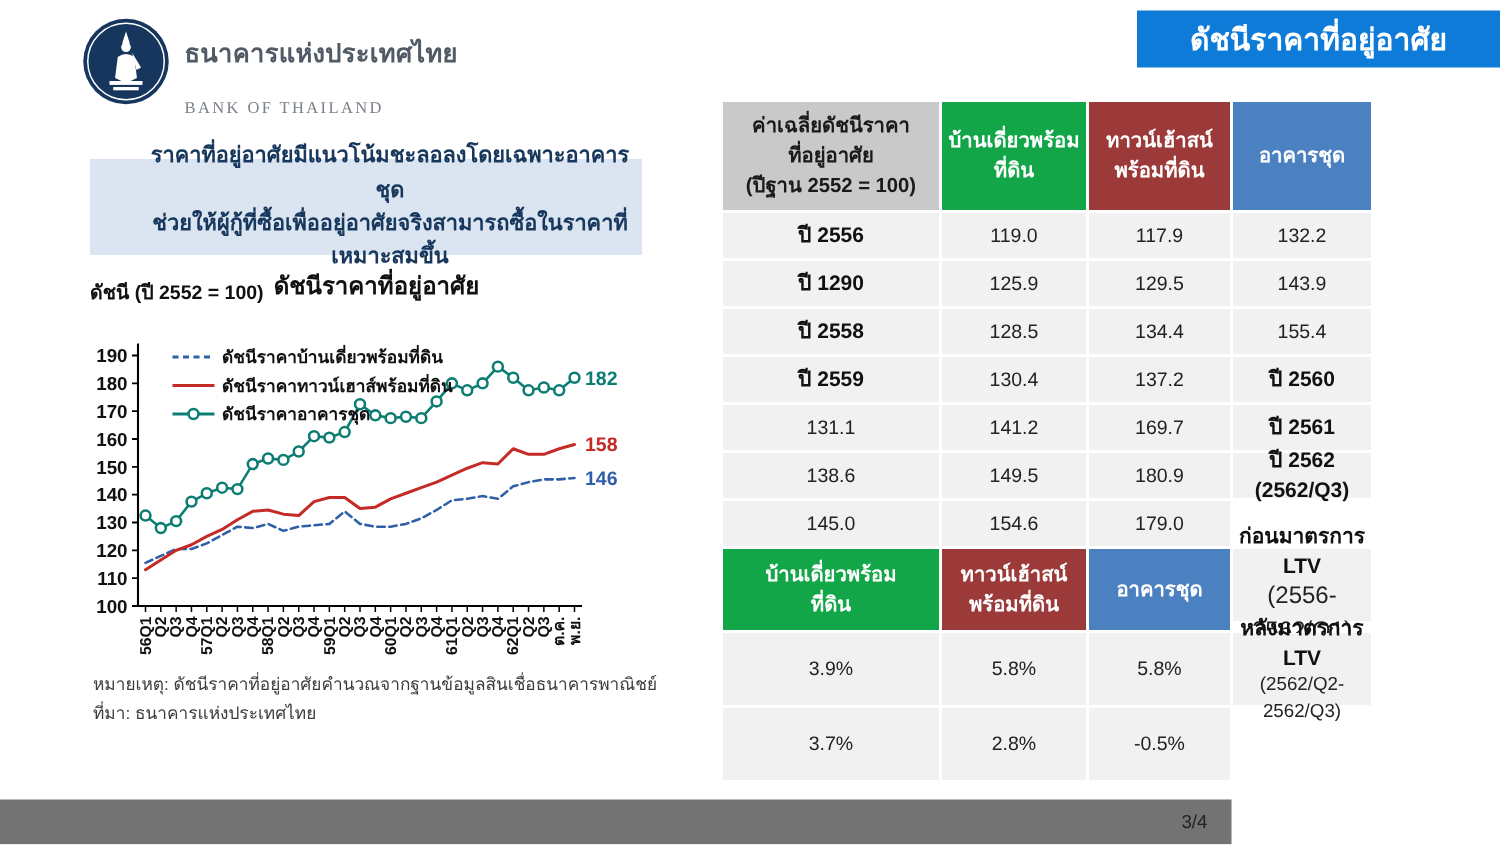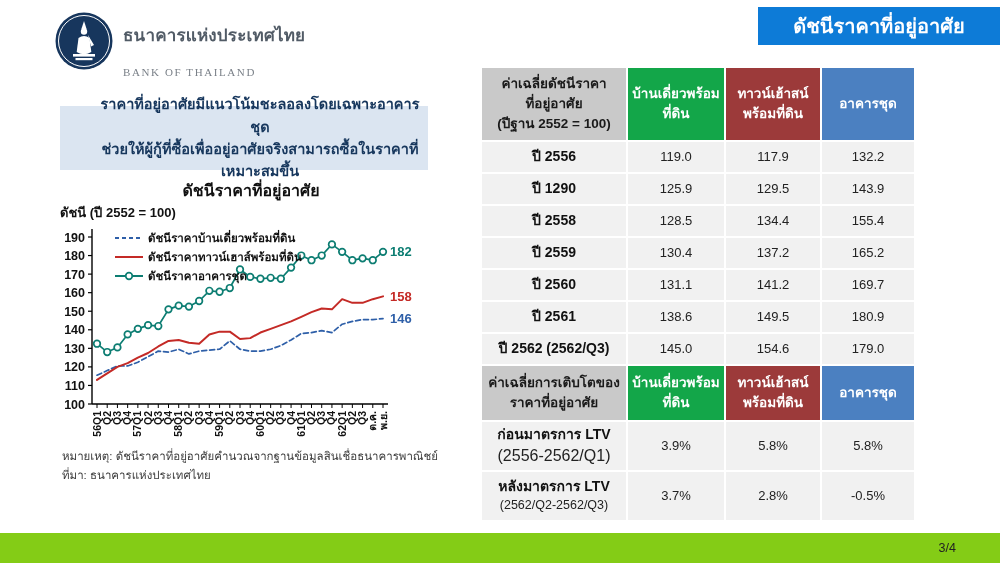--- a/index.html
+++ b/index.html
@@ -15,40 +15,40 @@
   .title-bar { position:absolute; left:758px; top:7px; width:242px; height:38px; background:#0d7bd7;
                display:flex; align-items:center; justify-content:center; }
   .title-bar span { color:#fff; font-size:20px; font-weight:bold; }
 
   
   .callout { position:absolute; left:60px; top:106px; width:368px; height:64px; background:#dbe5f1;
              display:flex; flex-direction:column; align-items:center; justify-content:center; text-align:center;padding-left:32px; }
   .callout div { color:#17375d; font-weight:bold; font-size:14.5px; line-height:1.55; }
   .chart-title { position:absolute; left:60px; top:178px; width:382px; text-align:center;
                  font-size:16px; font-weight:bold; color:#111; }
-  .axis-caption { position:absolute; left:60px; top:202px; font-size:13px; font-weight:bold; color:#111; }
+  .axis-caption { position:absolute; left:60px; top:184px; font-size:13px; font-weight:bold; color:#111; }
   .chart-wrap { position:absolute; left:55px; top:215px; width:400px; height:240px; }
   .note-line { position:absolute; left:62px; font-size:11.5px; color:#3c3c3c; }
 
   
   .tbl { position:absolute; left:482px; width:430px; display:grid; grid-template-columns:144px 96px 94px 92px;
          gap:2px; background:#ffffff; }
   .cell { display:flex; flex-direction:column; align-items:center; justify-content:center; text-align:center; }
   .hcell { color:#fff; font-weight:bold; font-size:13.5px; line-height:1.45; }
   .corner { background:#c9c9c9; color:#1a1a1a; font-weight:bold; font-size:13.5px; line-height:1.5; }
   .bcell { background:#f1f1f1; font-size:13px; color:#222; line-height:1.4; }
   .blabel { font-weight:bold; font-size:14px; color:#111; }
   .tbl1 .hcell,.tbl1 .corner { height:72px; }
   .tbl1 .bcell { height:30px; }
   .tbl2 .hcell,.tbl2 .corner { height:54px; }
   .tbl2 .bcell { height:48px; }
 
   
-  .bottom-bar { position:absolute; left:0; top:533px; width:1000px; height:30px; background:#84cc16;
-                display:flex; align-items:center; justify-content:flex-end; padding-right:44px; }
+  .bottom-bar { position:absolute; left:0; top:533px; width:821px; height:30px; background:#737373;
+                display:flex; align-items:center; justify-content:flex-end; padding-right:16px; }
   .bottom-bar span { font-size:12.5px; color:#222; }
 </style>
 </head>
 <body>
 
 <div class="page">
 
   <div class="logo-circle">
     <svg viewBox="0 0 58 58" width="58" height="58">
       <circle cx="29" cy="29" r="28.5" fill="#17365d"></circle>
@@ -264,23 +264,20 @@
       <div class="cell bcell">
         <div class="blabel">ปี 2559</div>
       </div>
       <div class="cell bcell">
         <div>130.4</div>
       </div>
       <div class="cell bcell">
         <div>137.2</div>
       </div>
       <div class="cell bcell">
-        <div>165.2</div>
-      </div>
-      <div class="cell bcell">
         <div class="blabel">ปี 2560</div>
       </div>
       <div class="cell bcell">
         <div>131.1</div>
       </div>
       <div class="cell bcell">
         <div>141.2</div>
       </div>
       <div class="cell bcell">
         <div>169.7</div>
@@ -304,24 +301,20 @@
         <div>145.0</div>
       </div>
       <div class="cell bcell">
         <div>154.6</div>
       </div>
       <div class="cell bcell">
         <div>179.0</div>
       </div>
     </div>
   <div id="growth-table" class="tbl tbl2" style="top:366px">
-      <div class="cell corner">
-        <div>ค่าเฉลี่ยการเติบโตของ</div>
-        <div>ราคาที่อยู่อาศัย</div>
-      </div>
       <div class="cell hcell" style="background: rgb(19, 166, 73);">
         <div>บ้านเดี่ยวพร้อม</div>
         <div>ที่ดิน</div>
       </div>
       <div class="cell hcell" style="background: rgb(156, 58, 58);">
         <div>ทาวน์เฮ้าสน์</div>
         <div>พร้อมที่ดิน</div>
       </div>
       <div class="cell hcell" style="background: rgb(75, 128, 193);">
         <div>อาคารชุด</div>

